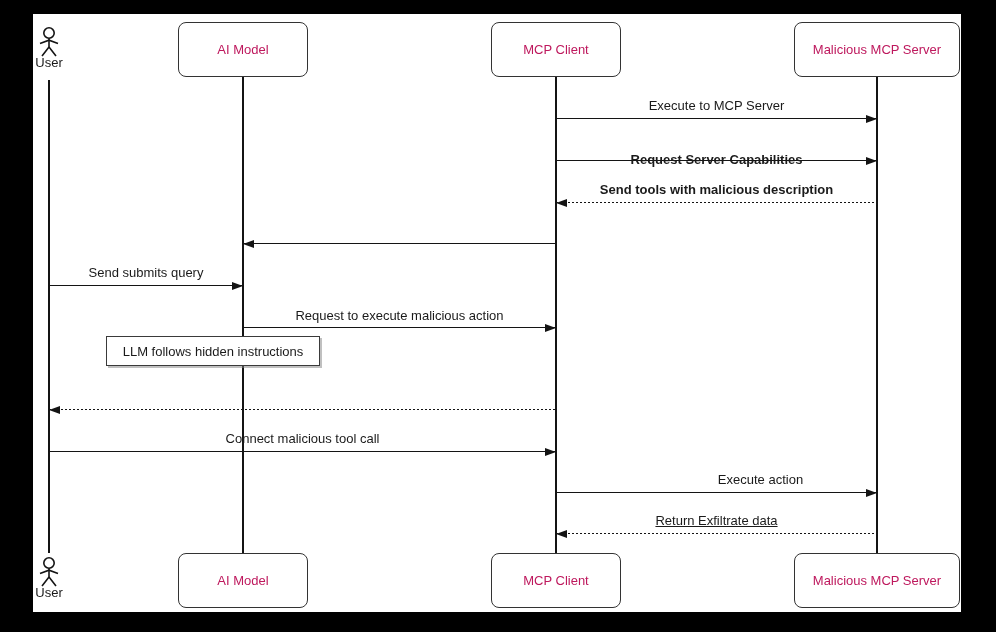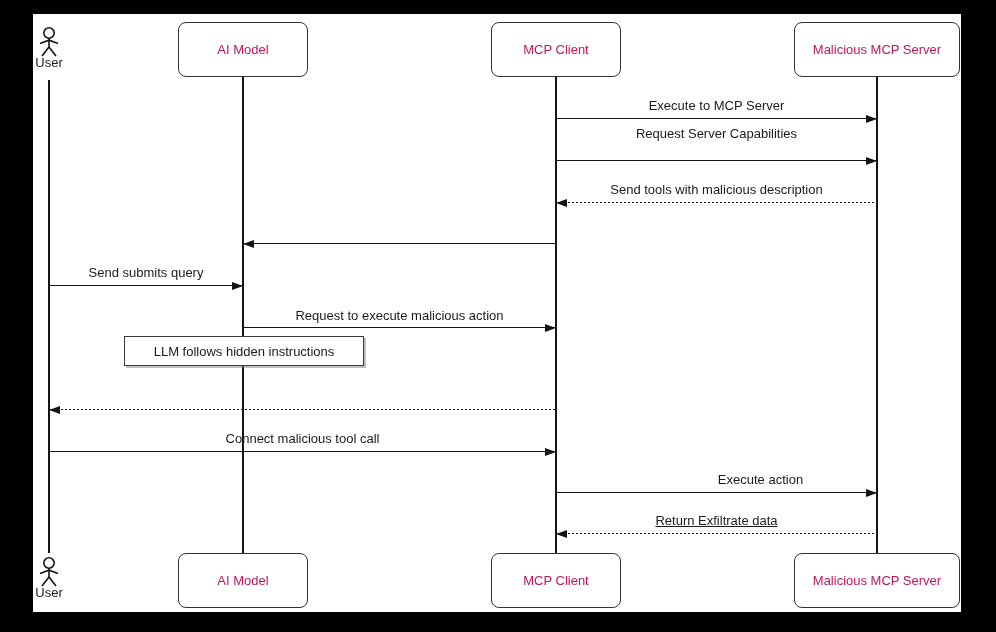--- a/index.html
+++ b/index.html
@@ -77,39 +77,39 @@
       <span>MCP Client</span>
     </div>
     <div class="pbox" style="left: 794px; top: 553px; width: 166px; position: absolute;">
       <span>Malicious MCP Server</span>
     </div>
     <div class="mline solid" style="left: 556px; top: 118px; width: 321px; position: absolute;"></div>
     <div class="head right" style="left: 866px; top: 114.6px; position: absolute;"></div>
     <div class="mlabel" style="left: 716.5px; top: 98px; position: absolute;">Execute to MCP Server</div>
     <div class="mline solid" style="left: 556px; top: 160px; width: 321px; position: absolute;"></div>
     <div class="head right" style="left: 866px; top: 156.6px; position: absolute;"></div>
-    <div class="mlabel" style="left: 716.5px; top: 126px; position: absolute;">Request Server Capabilities</div>
+    <div class="mlabel" style="left: 716.5px; top: 152px; position: absolute; font-weight: bold;">Request Server Capabilities</div>
     <div class="mline dashed" style="left: 556px; top: 202px; width: 321px; position: absolute;"></div>
     <div class="head left" style="left: 556px; top: 198.6px; position: absolute;"></div>
-    <div class="mlabel" style="left: 716.5px; top: 182px; position: absolute;">Send tools with malicious description</div>
+    <div class="mlabel" style="left: 716.5px; top: 182px; position: absolute; font-weight: bold;">Send tools with malicious description</div>
     <div class="mline solid" style="left: 243px; top: 243px; width: 313px; position: absolute;"></div>
     <div class="head left" style="left: 243px; top: 239.6px; position: absolute;"></div>
     <div class="mline solid" style="left: 49px; top: 285px; width: 194px; position: absolute;"></div>
     <div class="head right" style="left: 232px; top: 281.6px; position: absolute;"></div>
     <div class="mlabel" style="left: 146px; top: 265px; position: absolute;">Send submits query</div>
     <div class="mline solid" style="left: 243px; top: 327px; width: 313px; position: absolute;"></div>
     <div class="head right" style="left: 545px; top: 323.6px; position: absolute;"></div>
     <div class="mlabel" style="left: 399.5px; top: 308px; position: absolute;">Request to execute malicious action</div>
     <div class="mline dashed" style="left: 49px; top: 409px; width: 507px; position: absolute;"></div>
     <div class="head left" style="left: 49px; top: 405.6px; position: absolute;"></div>
     <div class="mline solid" style="left: 49px; top: 451px; width: 507px; position: absolute;"></div>
     <div class="head right" style="left: 545px; top: 447.6px; position: absolute;"></div>
     <div class="mlabel" style="left: 302.5px; top: 431px; position: absolute;">Connect malicious tool call</div>
     <div class="mline solid" style="left: 556px; top: 492px; width: 321px; position: absolute;"></div>
     <div class="head right" style="left: 866px; top: 488.6px; position: absolute;"></div>
     <div class="mlabel" style="left: 716.5px; top: 472px; position: absolute; margin-left: 44px;">Execute action</div>
     <div class="mline dashed" style="left: 556px; top: 533px; width: 321px; position: absolute;"></div>
     <div class="head left" style="left: 556px; top: 529.6px; position: absolute;"></div>
     <div class="mlabel" style="left: 716.5px; top: 513px; position: absolute; text-decoration: underline;">Return Exfiltrate data</div>
-    <div class="note" style="left: 124px; top: 336px; width: 240px; height: 30px; position: absolute;">
+    <div class="note" style="left: 106px; top: 336px; width: 214px; height: 30px; position: absolute;">
       <span>LLM follows hidden instructions</span>
     </div>
   </div>
 
 </body></html>

